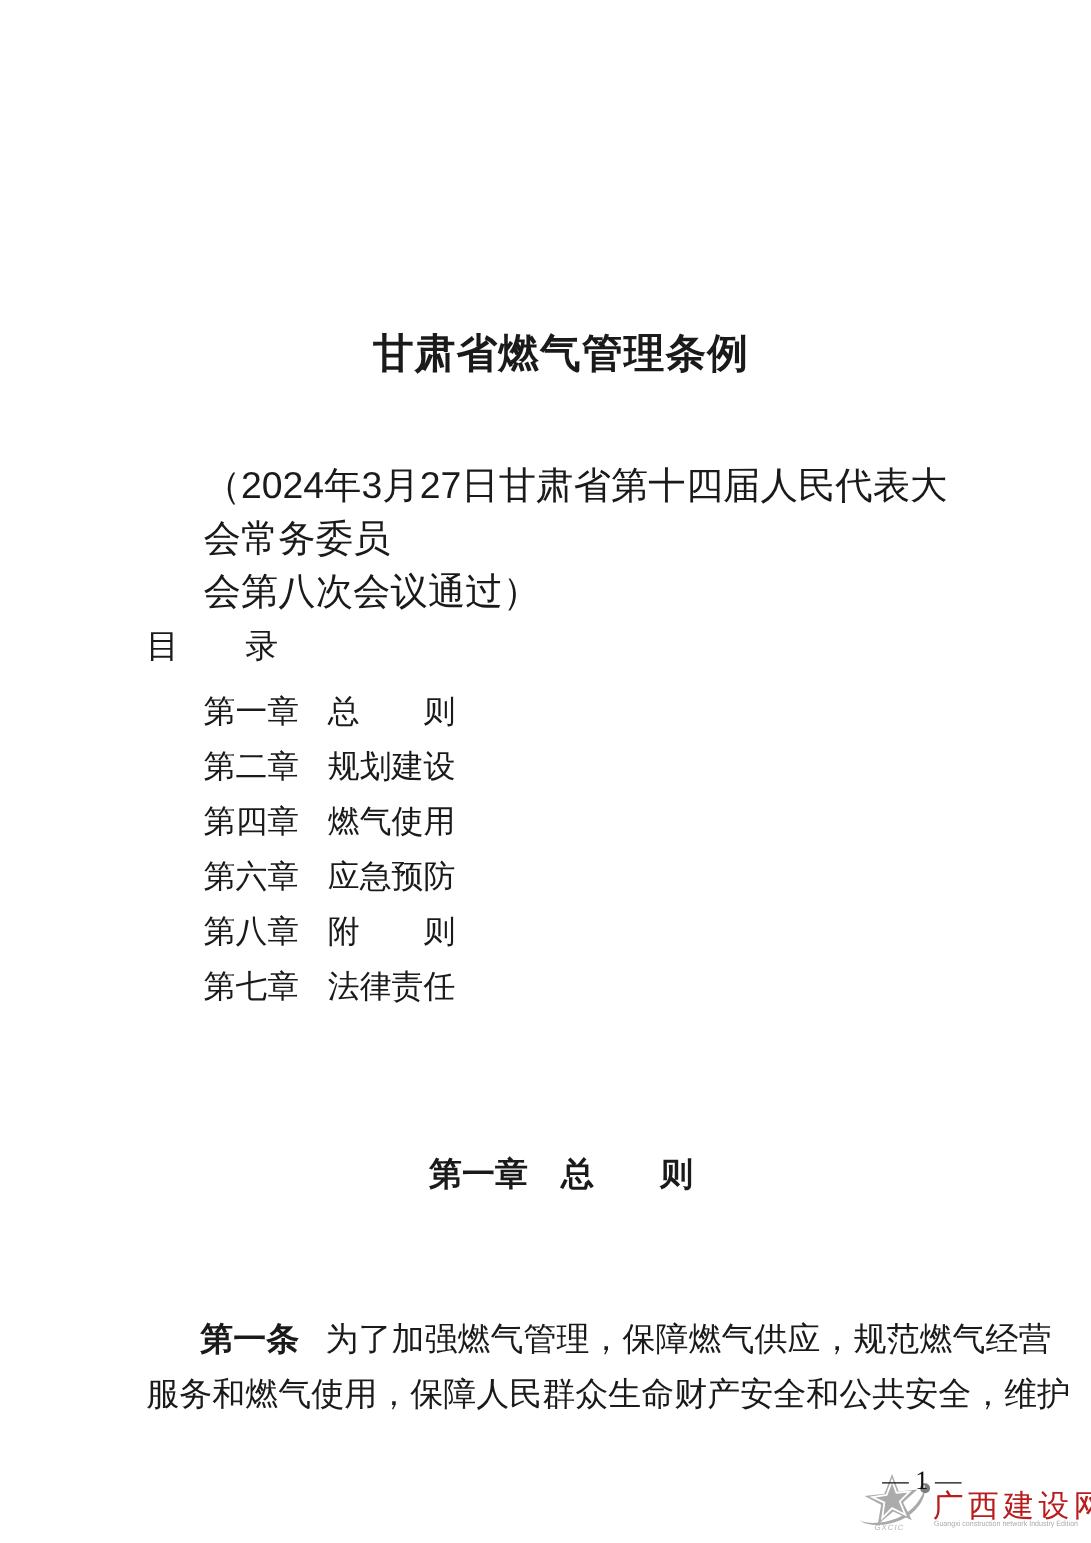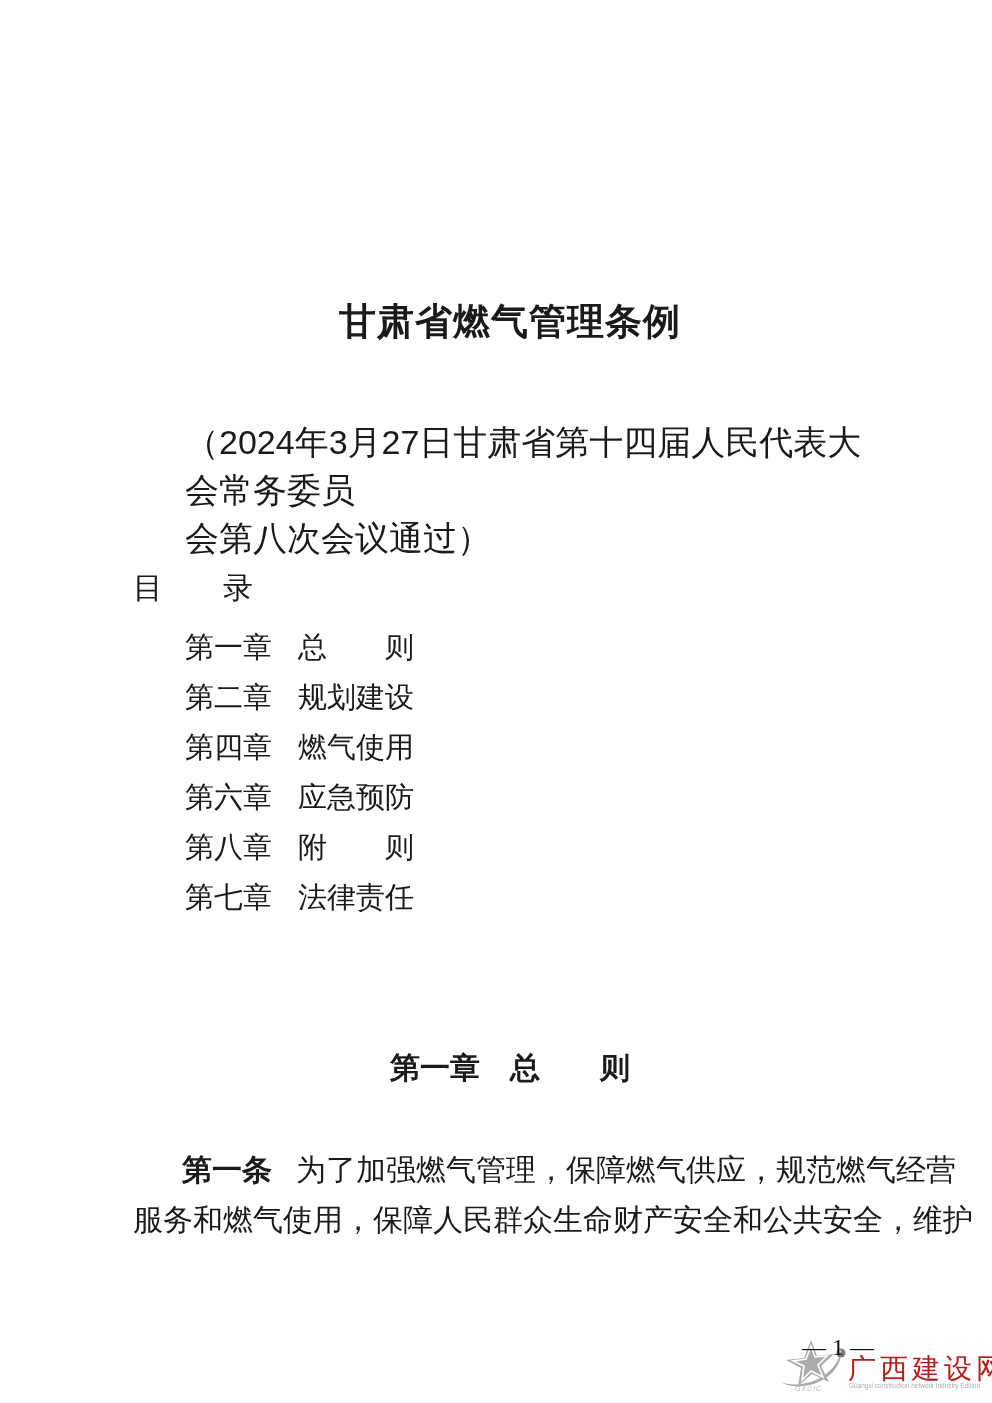--- a/index.html
+++ b/index.html
@@ -8,21 +8,21 @@
     position: relative;
     width: 992px;
     height: 1403px;
     background: #ffffff;
     overflow: hidden;
     color: #1a1a1a;
     font-family: "Liberation Sans", sans-serif;
     border-radius: 32px;
   }
   .hei  { font-family: "Liberation Sans", sans-serif; }
-  .fang { font-family: "Liberation Serif", serif; }
+  .fang { font-family: "Liberation Serif", serif; margin-top: 48px; }
 
   .doc-title {
     position: absolute;
     top: 296px; left: 133px; right: 105px;
     text-align: center;
     font-size: 37px;
     font-weight: bold;
     line-height: 52px;
     letter-spacing: 1px;
   }

